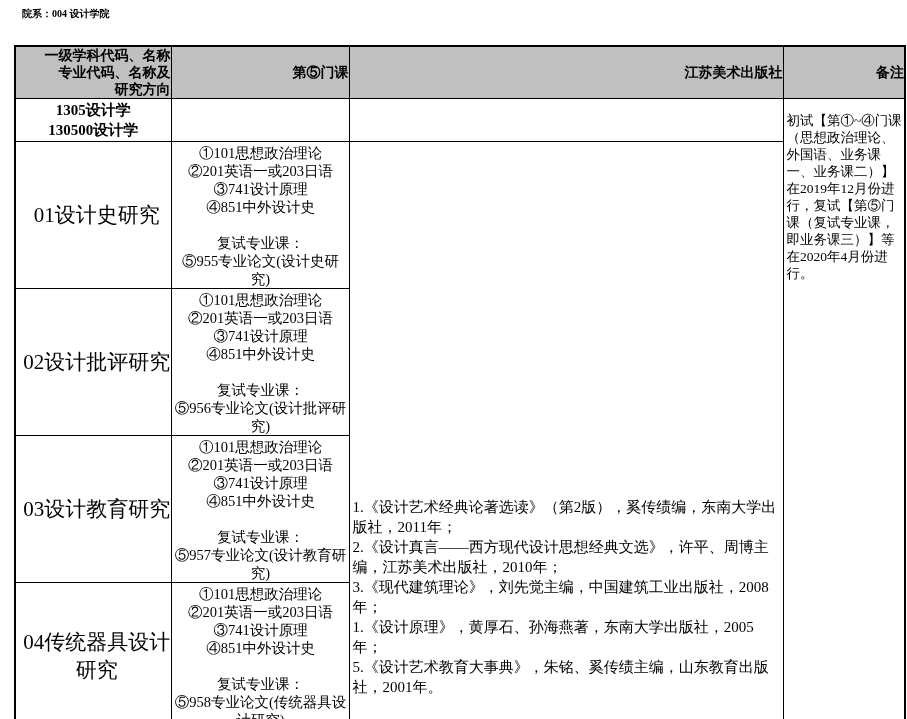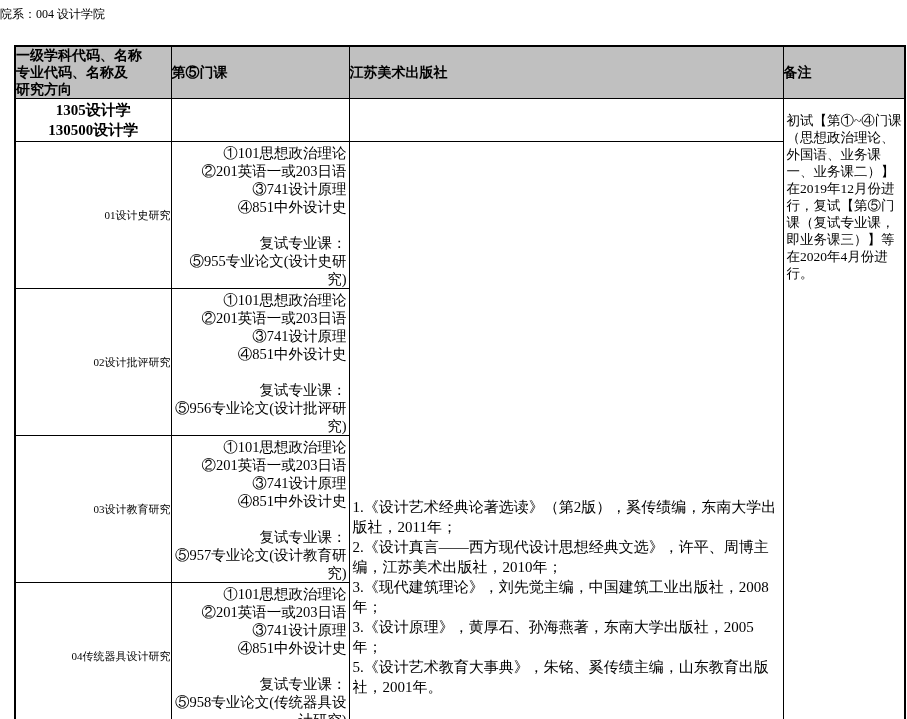--- a/index.html
+++ b/index.html
@@ -9,24 +9,24 @@
     height: 719px;
     overflow: hidden;
     background: #ffffff;
     font-family: "Liberation Serif", "DejaVu Serif", serif;
     color: #000000;
   }
   .page { position: relative; width: 907px; height: 719px; }
 
   .topinfo {
     position: absolute;
-    left: 0;
+    left: 22px;
     top: 5px;
-    font-weight: normal;
-    font-size: 12px;
+    font-weight: bold;
+    font-size: 10px;
     line-height: 18px;
     white-space: nowrap;
   }
 
   table.main {
     position: absolute;
     left: 14px;
     top: 45px;
     width: 890px;
     border-collapse: collapse;
@@ -50,44 +50,44 @@
   tr.r01 { height: 147px; }
   tr.r02 { height: 143px; }
   tr.r03 { height: 144px; }
   tr.r04 { height: 139px; }
 
   th {
     background: #c0c0c0;
     font-weight: bold;
     font-size: 14px;
     line-height: 17px;
-    text-align: left;
+    text-align: right;
   }
 
   .pre { white-space: pre-line; }
 
   td.disc {
     font-weight: bold;
     font-size: 15px;
     line-height: 20px;
     text-align: center;
     vertical-align: middle;
   }
 
   td.dir {
-    font-size: 11px;
-    text-align: right;
+    font-size: 21px;
+    text-align: center;
     vertical-align: middle;
     padding-left: 7px;
   }
 
   td.subj {
     font-size: 14.5px;
     line-height: 18px;
-    text-align: right;
+    text-align: center;
     vertical-align: top;
     padding: 2px 2px 0 3px;
   }
 
   td.refs {
     vertical-align: top;
     text-align: left;
     padding: 355px 4px 0 3px;
     font-size: 15px;
     line-height: 20px;
@@ -143,21 +143,21 @@
 ②201英语一或203日语
 ③741设计原理
 ④851中外设计史
 
 复试专业课：
 ⑤955专业论文(设计史研究)</td>
         <td class="refs" rowspan="5">
           <div class="ref">1.《设计艺术经典论著选读》（第2版），奚传绩编，东南大学出版社，2011年；</div>
           <div class="ref">2.《设计真言——西方现代设计思想经典文选》，许平、周博主编，江苏美术出版社，2010年；</div>
           <div class="ref">3.《现代建筑理论》，刘先觉主编，中国建筑工业出版社，2008年；</div>
-          <div class="ref">3.《设计原理》，黄厚石、孙海燕著，东南大学出版社，2005年；</div>
+          <div class="ref">1.《设计原理》，黄厚石、孙海燕著，东南大学出版社，2005年；</div>
           <div class="ref">5.《设计艺术教育大事典》，朱铭、奚传绩主编，山东教育出版社，2001年。</div>
         </td>
       </tr>
 
       <tr class="r02">
         <td class="dir">02设计批评研究</td>
         <td class="subj pre">①101思想政治理论
 ②201英语一或203日语
 ③741设计原理
 ④851中外设计史

